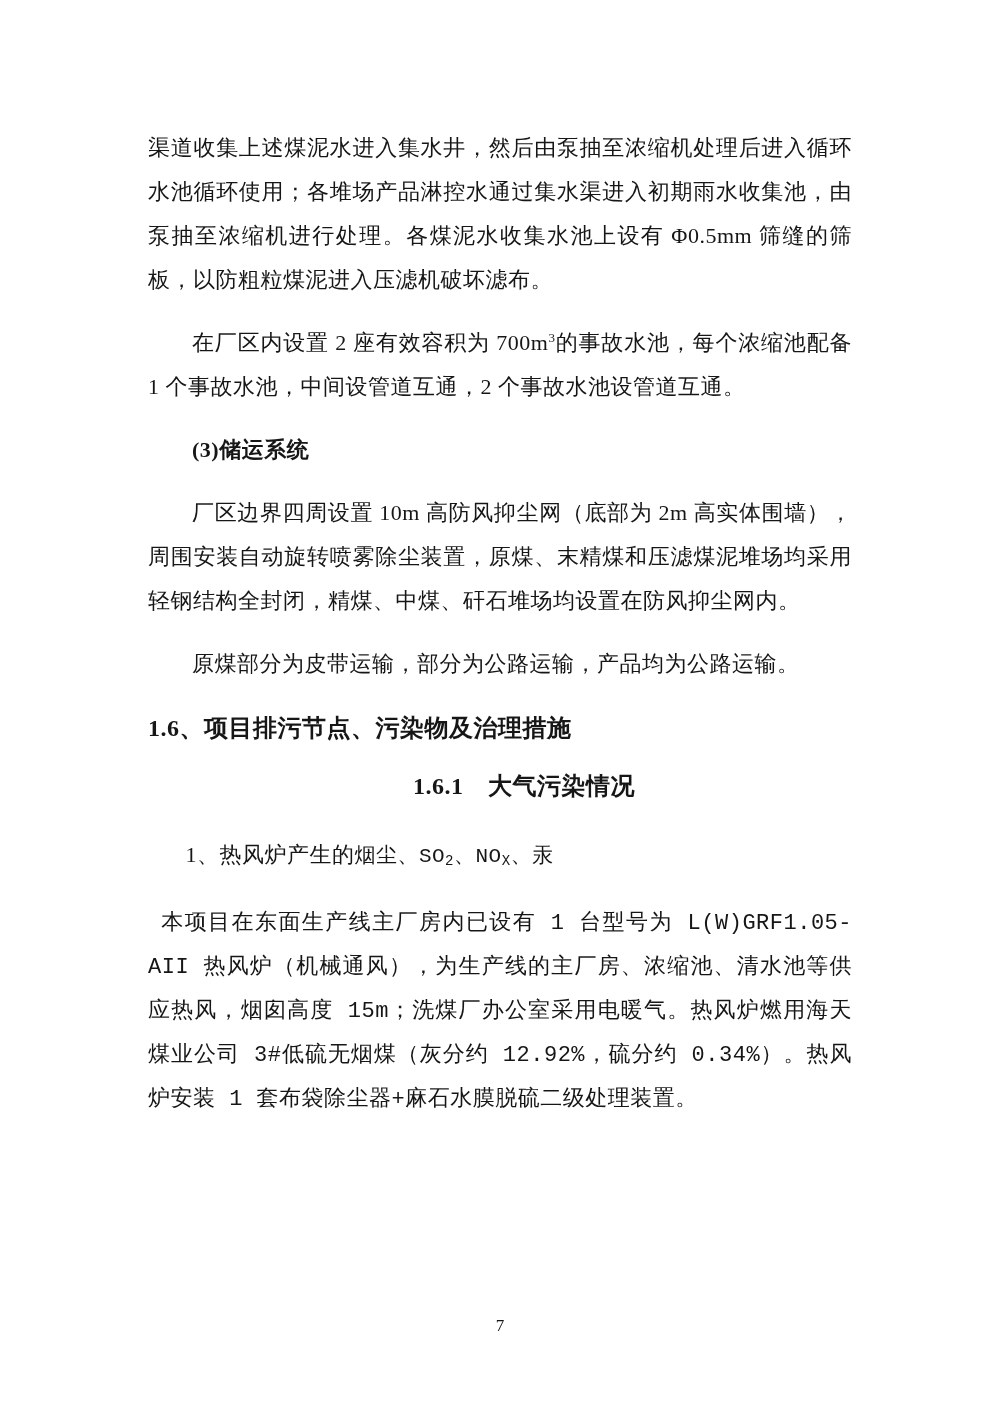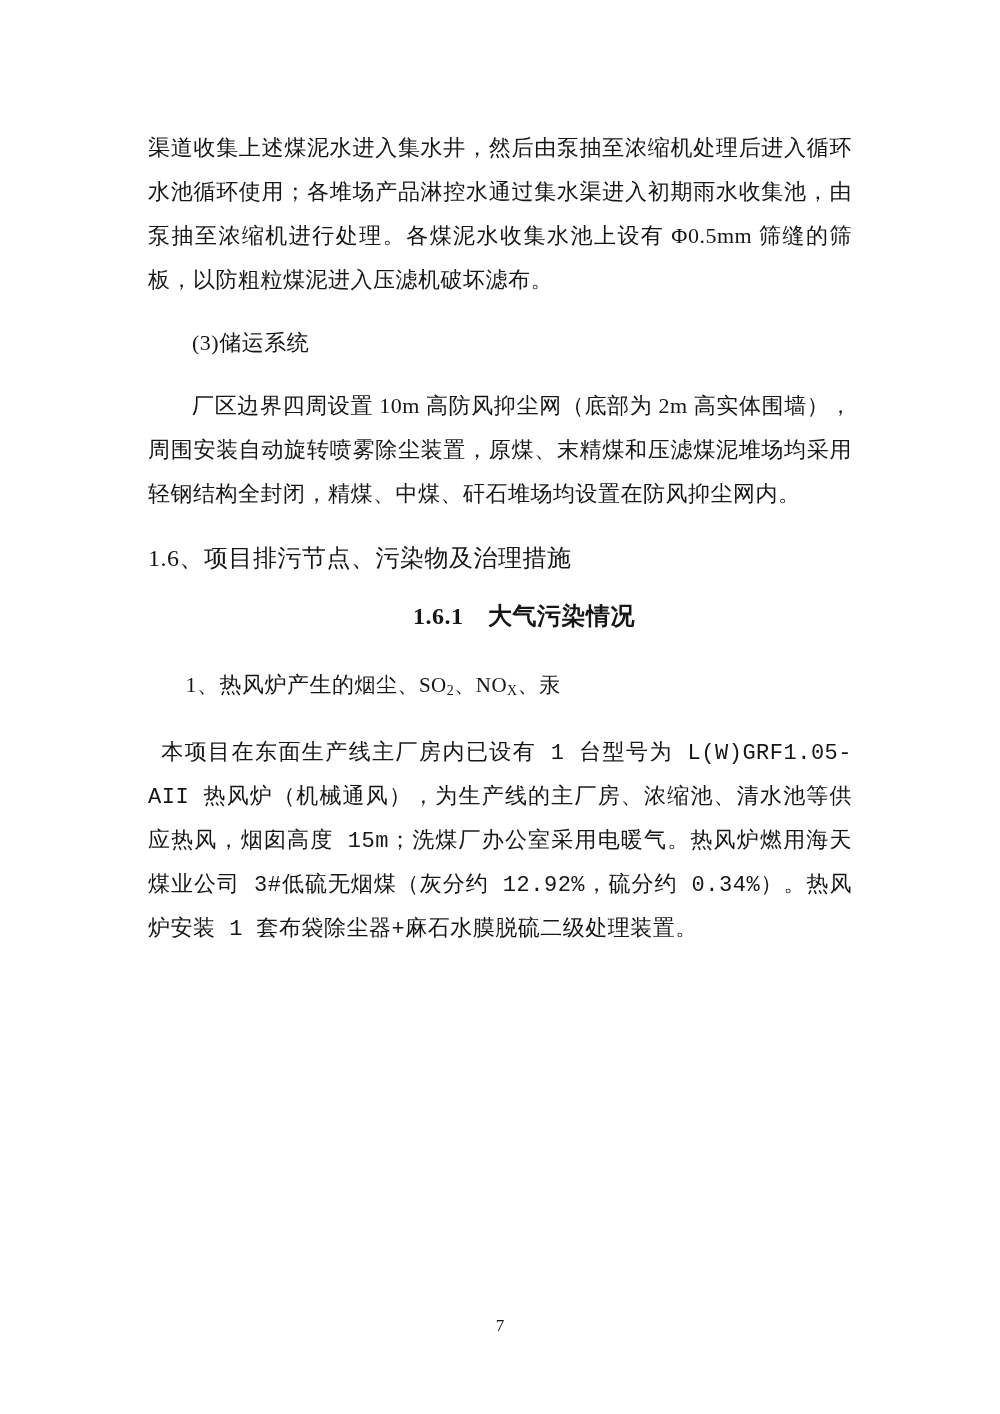--- a/index.html
+++ b/index.html
@@ -25,39 +25,39 @@
   p.body {
     margin: 0 0 19px 0;
     font-size: 22px;
     line-height: 44px;
     letter-spacing: 0.5px;
     text-align: justify;
   }
   .indent2   { text-indent: 2em; }
   .indent17  { text-indent: 1.7em; }
   .indent06  { text-indent: 0.6em; font-family: Liberation Mono, monospace; }
-  .bold      { font-weight: 400; }
+  .bold      { font-weight: 700; }
   h2.h16 {
     margin: 12px 0 12px 0;
     font-size: 24px;
     line-height: 46px;
-    font-weight: 400;
+    font-weight: 700;
     letter-spacing: 0.5px;
   }
   h3.h161 {
     margin: 0 0 24px 0;
     font-size: 24px;
     line-height: 46px;
     font-weight: 700;
     letter-spacing: 0.5px;
     text-indent: 2em;
     text-align: center;
   }
   .sans {
-    font-family: Liberation Serif, serif;
+    font-family: Liberation Mono, monospace;
     font-size: 21px;
     margin-top: 36px;
   }
   .sub {
     font-size: 14px;
     vertical-align: -3px;
   }
   sup.sup {
     font-size: 13px;
     line-height: 0;
@@ -74,25 +74,27 @@
   }
 </style>
 </head>
 <body>
 
 <div class="page">
   <div class="content">
 
     <p class="body">渠道收集上述煤泥水进入集水井，然后由泵抽至浓缩机处理后进入循环水池循环使用；各堆场产品淋控水通过集水渠进入初期雨水收集池，由泵抽至浓缩机进行处理。各煤泥水收集水池上设有 Φ0.5mm 筛缝的筛板，以防粗粒煤泥进入压滤机破坏滤布。</p>
 
+    <p class="body indent2"><span>在厂区内设置 2 座有效容积为 700m</span><sup class="sup">3</sup><span>的事故水池，每个浓缩池配备 1 个事故水池，中间设管道互通，2 个事故水池设管道互通。</span></p>
 
     <p class="body indent2 bold">(3)储运系统</p>
 
     <p class="body indent2">厂区边界四周设置 10m 高防风抑尘网（底部为 2m 高实体围墙），周围安装自动旋转喷雾除尘装置，原煤、末精煤和压滤煤泥堆场均采用轻钢结构全封闭，精煤、中煤、矸石堆场均设置在防风抑尘网内。</p>
 
+    <p class="body indent2">原煤部分为皮带运输，部分为公路运输，产品均为公路运输。</p>
 
     <h2 class="h16">1.6、项目排污节点、污染物及治理措施</h2>
 
     <h3 class="h161">1.6.1　大气污染情况</h3>
 
     <p class="body indent17"><span>1、热风炉产生的</span><span class="sans">烟尘、SO</span><span class="sans sub">2</span><span class="sans">、NO</span><span class="sans sub">X</span><span class="sans">、汞</span></p>
 
     <p class="body indent06">本项目在东面生产线主厂房内已设有 1 台型号为 L(W)GRF1.05-AII 热风炉（机械通风），为生产线的主厂房、浓缩池、清水池等供应热风，烟囱高度 15m；洗煤厂办公室采用电暖气。热风炉燃用海天煤业公司 3#低硫无烟煤（灰分约 12.92%，硫分约 0.34%）。热风炉安装 1 套布袋除尘器+麻石水膜脱硫二级处理装置。</p>
 
 

